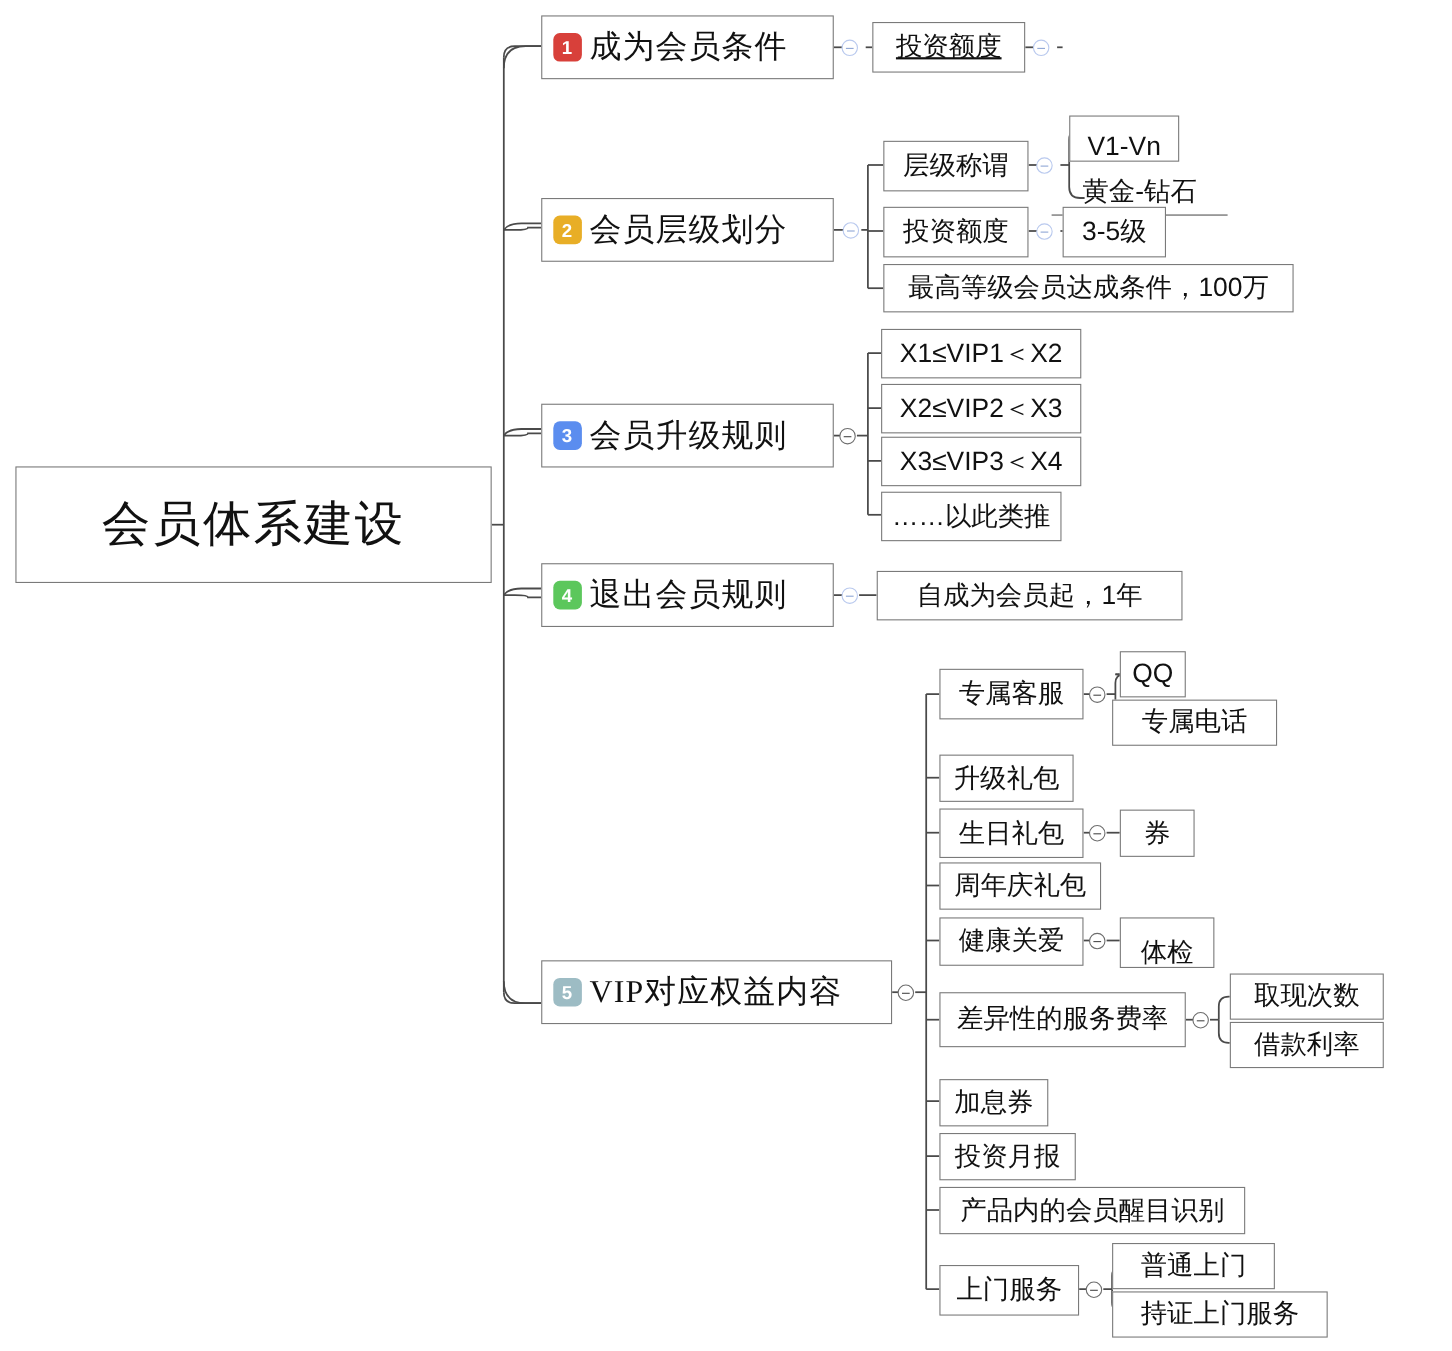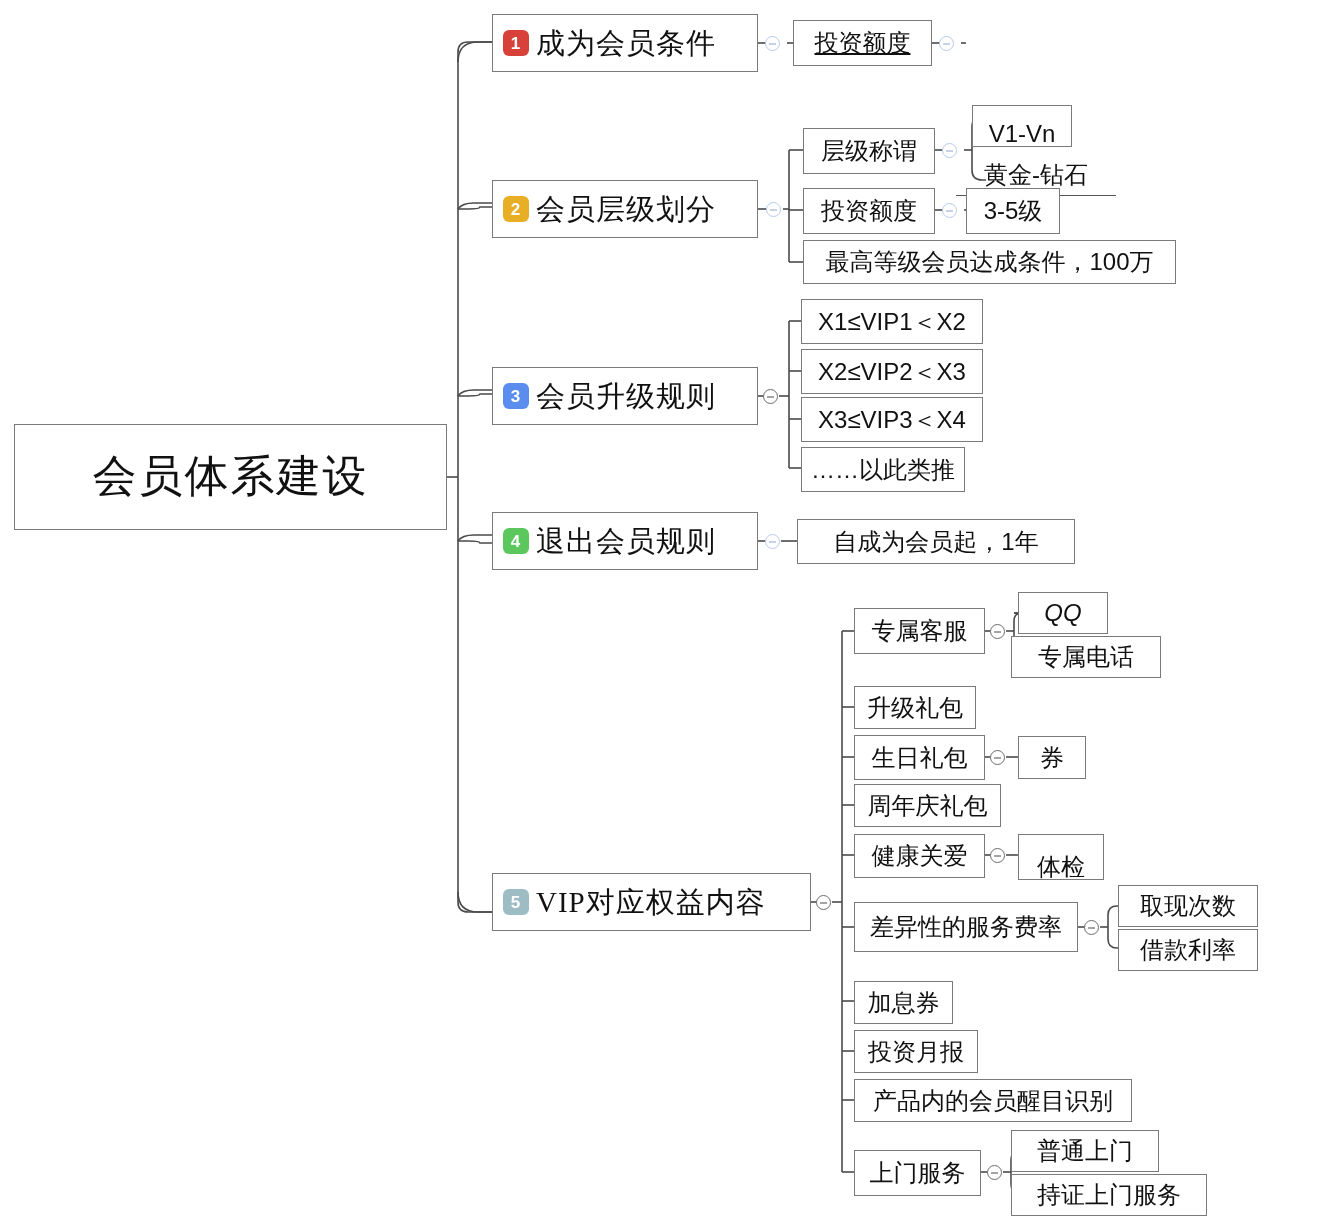--- a/index.html
+++ b/index.html
@@ -272,21 +272,21 @@
     <span>……以此类推</span>
   </div>
 
   <div class="node lvl2" style="left:797px; top:519px; width:278px; height:45px;">
     <span>自成为会员起，1年</span>
   </div>
 
   <div class="node lvl2" style="left:854px; top:608px; width:131px; height:46px;">
     <span>专属客服</span>
   </div>
-  <div class="node lvl3" style="left:1018px; top:592px; width:90px; height:42px;font-style:italic;">
+  <div class="node lvl3" style="left:1018px; top:592px; width:60px; height:42px;">
     <span>QQ</span>
   </div>
   <div class="node lvl3" style="left:1011px; top:636px; width:150px; height:42px;">
     <span>专属电话</span>
   </div>
 
   <div class="node lvl2" style="left:854px; top:686px; width:122px; height:43px;">
     <span>升级礼包</span>
   </div>
 

